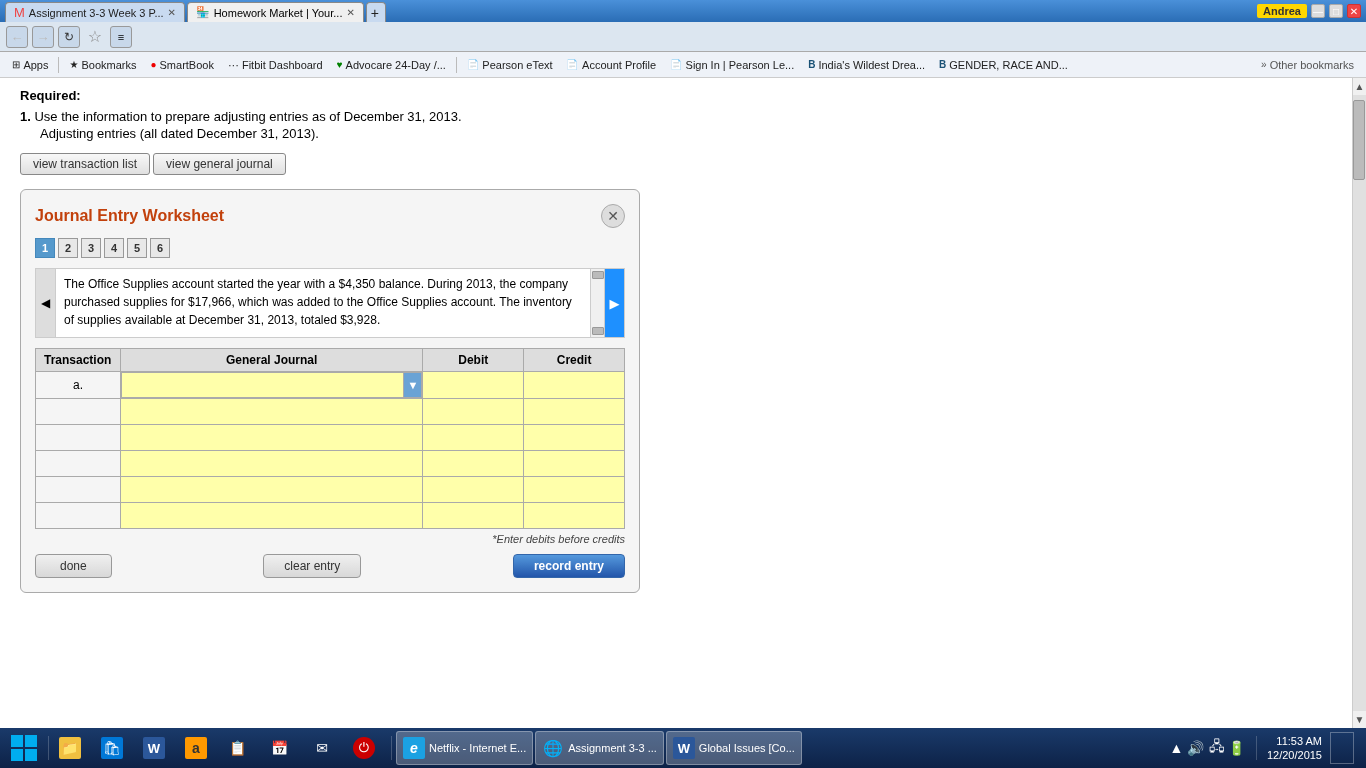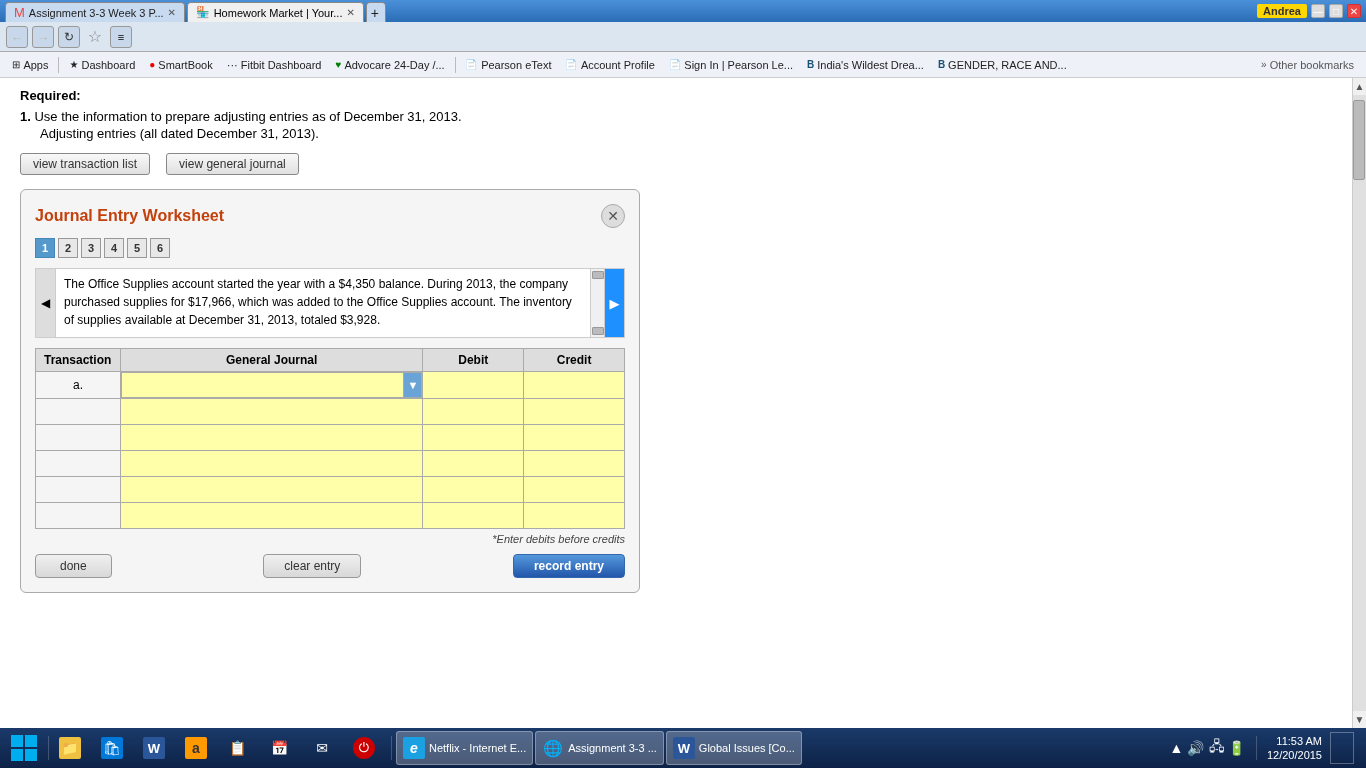--- a/index.html
+++ b/index.html
@@ -151,21 +151,21 @@
       margin-bottom: 2px;
     }
     .sub-instruction {
       font-size: 13px;
       margin-left: 20px;
       margin-bottom: 12px;
     }
 
     .btn-group {
       display: flex;
-      gap: 16px;
+      gap: 3px;
       margin-bottom: 14px;
     }
     .btn-outline {
       padding: 3px 12px;
       border: 1px solid #888;
       background: linear-gradient(to bottom, #f8f8f8, #e0e0e0);
       border-radius: 3px;
       cursor: pointer;
       font-size: 12px;
       color: #333;
@@ -417,21 +417,21 @@
 </div>
 
 <div class="bookmarks-bar">
   <div class="bm-item">
     <span class="bm-icon">⊞</span>
     <span>Apps</span>
   </div>
   <div class="bm-sep"></div>
   <div class="bm-item">
     <span class="bm-icon">★</span>
-    <span>Dashboard</span>
+    <span>Bookmarks</span>
   </div>
   <div class="bm-item">
     <span class="bm-icon" style="color:#e00;">●</span>
     <span>SmartBook</span>
   </div>
   <div class="bm-item">
     <span>···</span>
     <span>Fitbit Dashboard</span>
   </div>
   <div class="bm-item">

